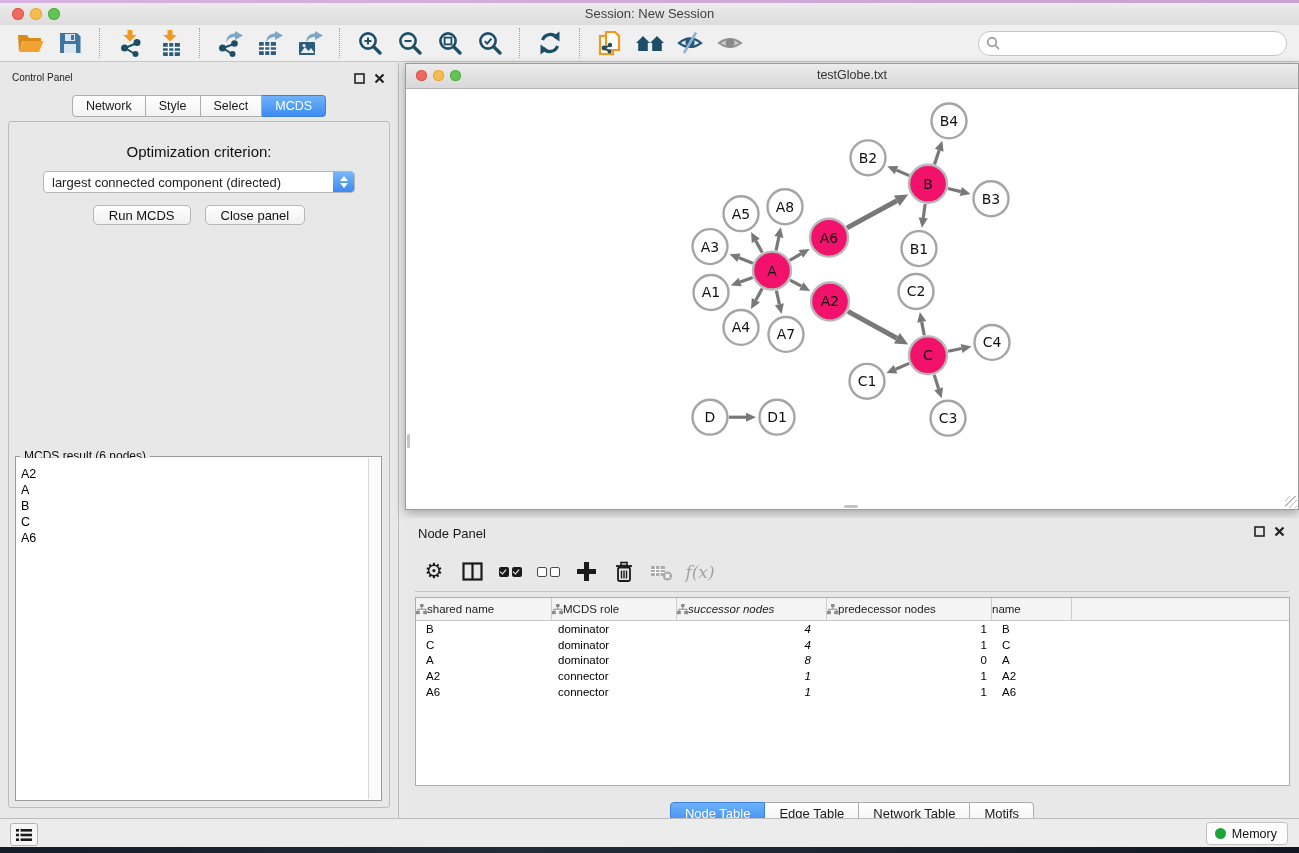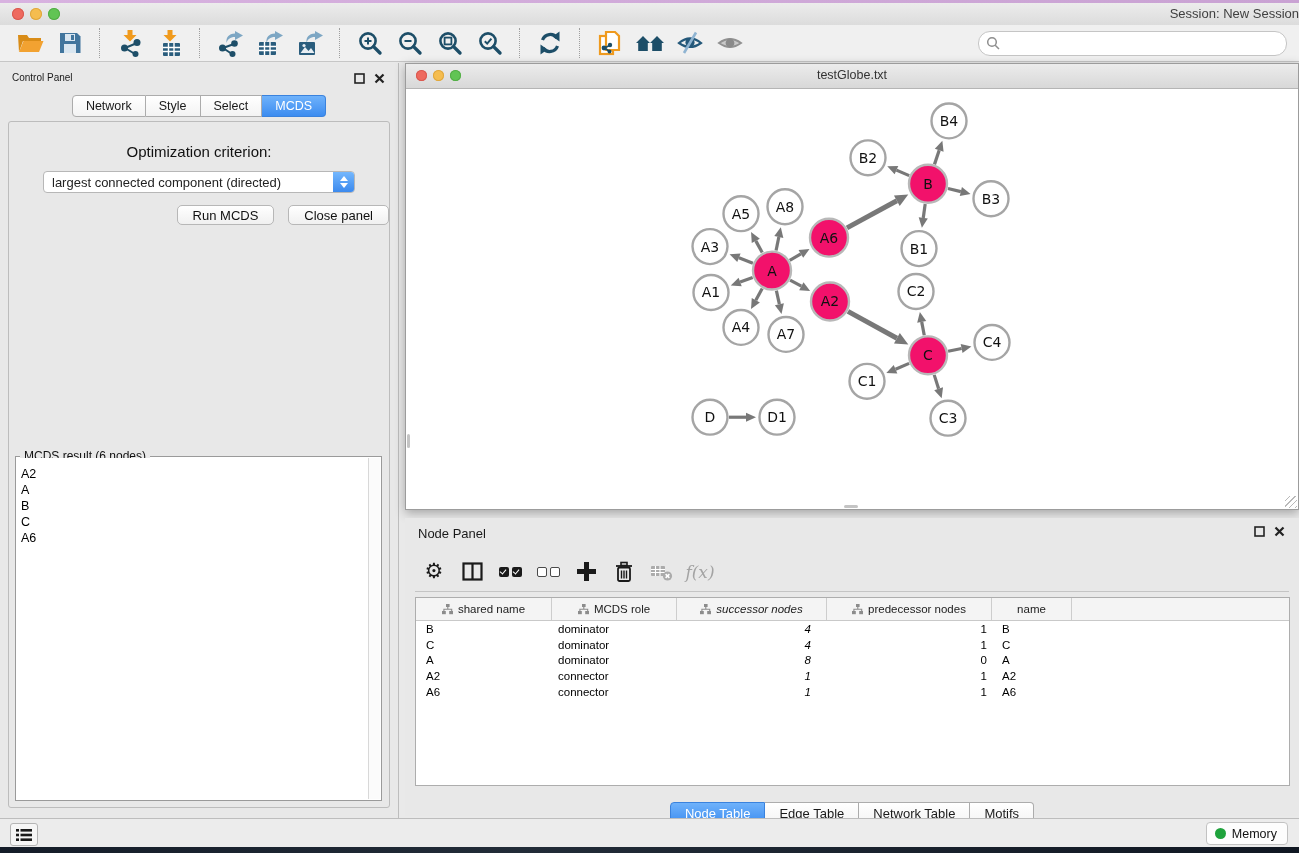--- a/index.html
+++ b/index.html
@@ -10,21 +10,21 @@
        background:linear-gradient(90deg,#d8b2e0,#c9a2d3);}
   .desktop-bottom{position:absolute;left:0;top:847px;width:100%;height:6px;
        background:linear-gradient(90deg,#141c28,#222c38 40%,#101722);}
   
   .titlebar{position:absolute;left:0;top:3px;width:100%;height:22px;
        background:linear-gradient(#ececec,#dcdcdc);border-bottom:1px solid #bfbfbf;}
   .tl{position:absolute;width:12px;height:12px;border-radius:50%;top:5px;}
   .tl.red{background:#ee6a5f;box-shadow:inset 0 0 0 1px #d95950;}
   .tl.yellow{background:#f5bd4f;box-shadow:inset 0 0 0 1px #dfa73e;}
   .tl.green{background:#61c454;box-shadow:inset 0 0 0 1px #53ad46;}
-  .title-text{position:absolute;left:0;right:0;top:3px;text-align:right;
+  .title-text{position:absolute;left:0;right:0;top:3px;text-align:center;
        font-size:13px;color:#404040;}
   
   .toolbar{position:absolute;left:0;top:25px;width:100%;height:37px;background:#f0f0f0;
        border-bottom:1px solid #c6c6c6;display:flex;align-items:center;padding:0 10px;box-sizing:border-box;}
   .tb-btn{width:40px;height:32px;display:flex;align-items:center;justify-content:center;flex:0 0 auto;}
   .tb-sep{width:1px;height:30px;border-left:1px dotted #9f9f9f;margin:0 9px;flex:0 0 auto;}
   .search-box{margin-left:auto;width:293px;height:23px;background:#fff;border:1px solid #c5c5c5;
        border-radius:12px;display:flex;align-items:center;padding:0 7px;margin-right:2px;}
   .search-box input{border:none;outline:none;flex:1;font-size:12px;background:transparent;
        font-family:"Liberation Sans",sans-serif;}
@@ -47,21 +47,21 @@
   .dropdown{width:312px;height:22px;margin:11px auto 0;background:#fff;border:1px solid #b7b7b7;
        border-radius:4px;position:relative;display:flex;align-items:center;font-size:13px;
        padding-left:8px;box-sizing:border-box;}
   .dd-stepper{position:absolute;right:0;top:0;bottom:0;width:21px;border-radius:0 3px 3px 0;
        background:linear-gradient(#74b7fd,#3c8aee);display:flex;flex-direction:column;
        align-items:center;justify-content:center;gap:2px;}
   .dd-up{width:0;height:0;border-left:4px solid transparent;border-right:4px solid transparent;
        border-bottom:5px solid #fff;}
   .dd-down{width:0;height:0;border-left:4px solid transparent;border-right:4px solid transparent;
        border-top:5px solid #fff;}
-  .btn-row{display:flex;justify-content:flex-end;gap:14px;margin-top:12px;}
+  .btn-row{display:flex;justify-content:center;gap:14px;margin-top:12px;}
   .mac-btn{height:20px;padding:0 15px;background:linear-gradient(#ffffff,#f0f0f0);
        border:1px solid #b7b7b7;border-radius:5px;font-size:13px;color:#111;
        font-family:"Liberation Sans",sans-serif;}
   .result-group{position:absolute;left:6px;right:7px;top:334px;bottom:6px;
        border:1px solid #9a9a9a;background:#fff;}
   .result-legend{position:absolute;top:-8px;left:4px;background:#e8e8e8;padding:0 4px;
        font-size:12px;color:#111;}
   .result-list{position:absolute;inset:1px;background:#fff;overflow:hidden;padding-top:8px;}
   .result-scroll{position:absolute;top:1px;bottom:1px;right:1px;width:11px;background:#fbfbfb;
        border-left:1px solid #d8d8d8;}
@@ -89,21 +89,21 @@
   .gear-glyph{font-size:21px;line-height:1;color:#1a1a1a;font-family:"DejaVu Sans",sans-serif;}
   .fx{font-family:"DejaVu Serif",serif;font-style:italic;font-size:17px;color:#a3a3a3;}
   .pairbox{display:flex;gap:3px;}
   .cb-filled{width:10px;height:10px;border-radius:2px;background:#1a1a1a;position:relative;}
   .cb-filled:after{content:"";position:absolute;left:2.5px;top:1px;width:3px;height:5px;
        border:solid #fff;border-width:0 1.6px 1.6px 0;transform:rotate(40deg);}
   .cb-empty{width:10px;height:10px;border-radius:2px;border:1.4px solid #4a4a4a;background:#fff;box-sizing:border-box;}
   .tp-table{position:absolute;left:10px;right:9px;top:79px;height:189px;background:#fff;
        border:1px solid #adadad;box-sizing:border-box;overflow:hidden;}
   .thead{display:flex;height:22px;background:#f4f4f4;border-bottom:1px solid #c9c9c9;}
-  .th{display:flex;align-items:center;justify-content:center;gap:5px;font-size:11.5px;color:#222;
+  .th{display:flex;align-items:center;font-size:11.5px;color:#222;
        border-right:1px solid #cdcdcd;box-sizing:border-box;}
   .tr{display:flex;height:15.8px;align-items:center;}
   .td{font-size:11.5px;color:#000;box-sizing:border-box;white-space:nowrap;overflow:hidden;}
   .c0{width:136px;} .c1{width:125px;} .c2{width:150px;font-style:italic;} .c3{width:165px;} .c4{width:80px;} .cf{flex:1;border-right:none;}
   .td.c0{padding-left:10px;} .td.c1{padding-left:6px;}
   .td.c2{text-align:right;padding-right:16px;} .td.c3{text-align:right;padding-right:5px;}
   .td.c4{padding-left:10px;}
   .tp-tabs{position:absolute;left:0;right:0;top:272px;display:flex;justify-content:center;margin-top:12px;}
   .tp-tabs .seg-tab{height:21px;font-size:13px;padding:0 14px;}
   

